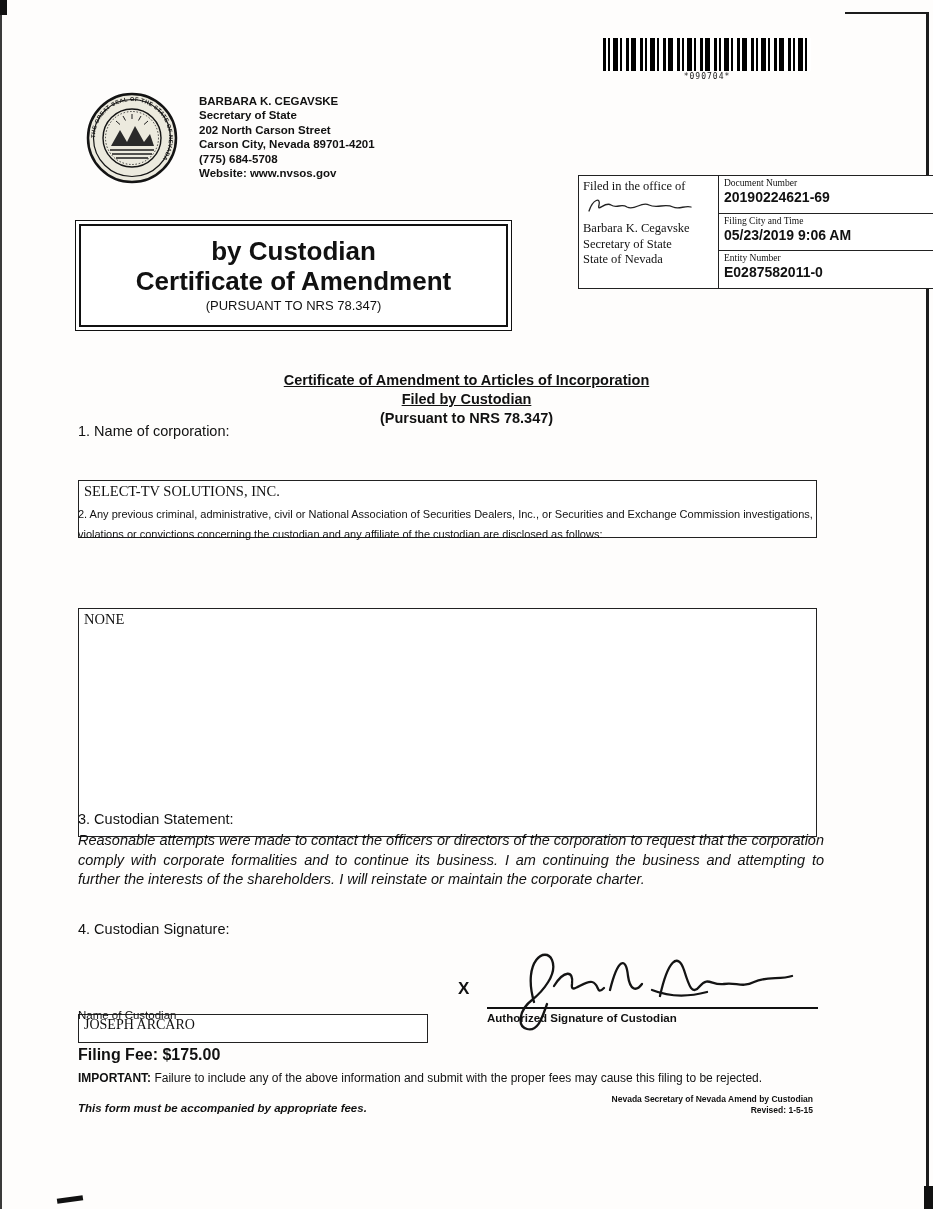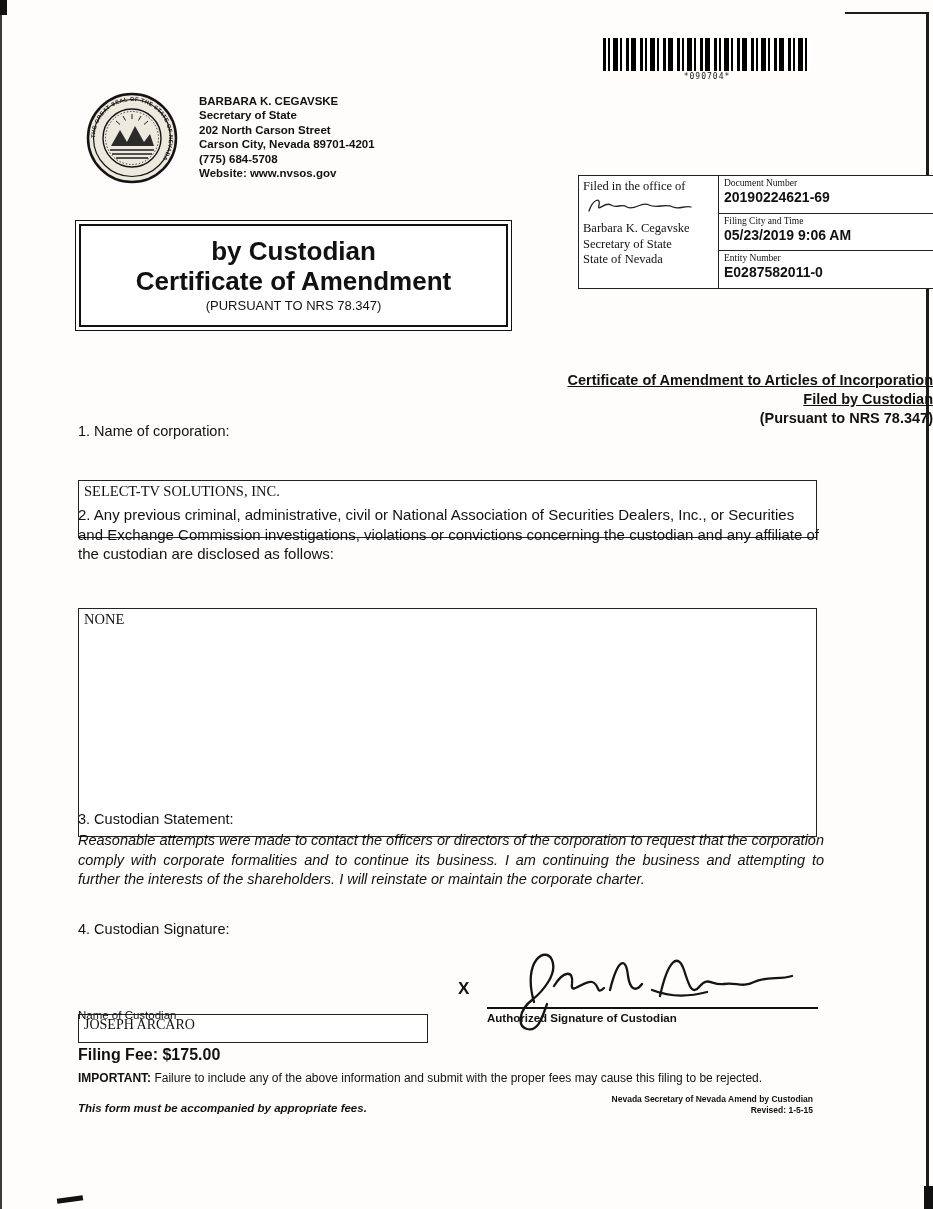--- a/index.html
+++ b/index.html
@@ -32,26 +32,26 @@
   .filed-row-value{font-family:"Liberation Sans",sans-serif;font-weight:bold;font-size:14px;margin-top:1px;}
 
   
   .title-box{position:absolute;left:75px;top:220px;width:437px;border:1.5px solid #111;padding:3px;box-sizing:border-box;background:#fff;}
   .title-box-inner{border:2.5px solid #111;text-align:center;padding:10px 4px 12px;}
   .title-line-big{font-size:26px;font-weight:bold;line-height:30px;}
   .title-line-small{font-size:13px;margin-top:2px;}
 
   .notices{position:absolute;left:78px;top:354px;width:737px;display:flex;justify-content:space-between;font-size:9px;font-weight:bold;}
 
-  .headings{position:absolute;left:0;top:371px;width:933px;text-align:right;font-weight:bold;font-size:14.5px;line-height:19px;}
+  .headings{position:absolute;left:0;top:371px;width:933px;text-align:center;font-weight:bold;font-size:14.5px;line-height:19px;}
   .headings .u{text-decoration:underline;}
 
   .form-label{position:absolute;font-size:14.5px;}
   .item1-label{left:78px;top:423px;}
-  .item2-label{position:absolute;left:78px;top:505px;width:744px;font-size:15px;line-height:19.5px;}
+  .item2-label{position:absolute;left:78px;top:505px;width:744px;font-size:11px;line-height:19.5px;}
   .item3-label{left:78px;top:811px;}
   .item3-statement{position:absolute;left:78px;top:831px;width:746px;font-size:14.5px;line-height:19.5px;font-style:italic;text-align:justify;}
   .item4-label{left:78px;top:921px;}
 
   .field-box{position:absolute;border:1.5px solid #222;background:#fff;font-family:"Liberation Serif",serif;font-size:14.5px;padding:2px 5px;box-sizing:border-box;margin-top:39px;}
   .item1-box{left:78px;top:441px;width:739px;height:58px;}
   .item2-box{left:78px;top:569px;width:739px;height:229px;}
   .name-box{left:78px;top:975px;width:350px;height:29px;font-size:14px;}
 
   .name-caption{position:absolute;left:78px;top:1009px;font-size:11.5px;}

